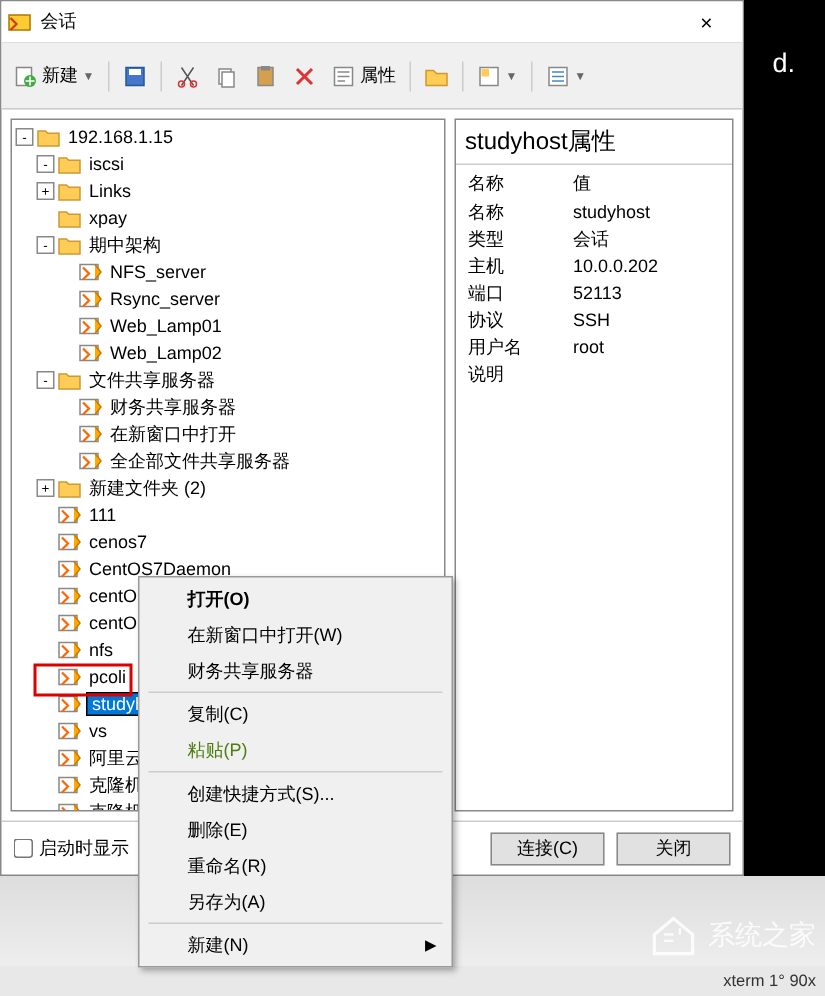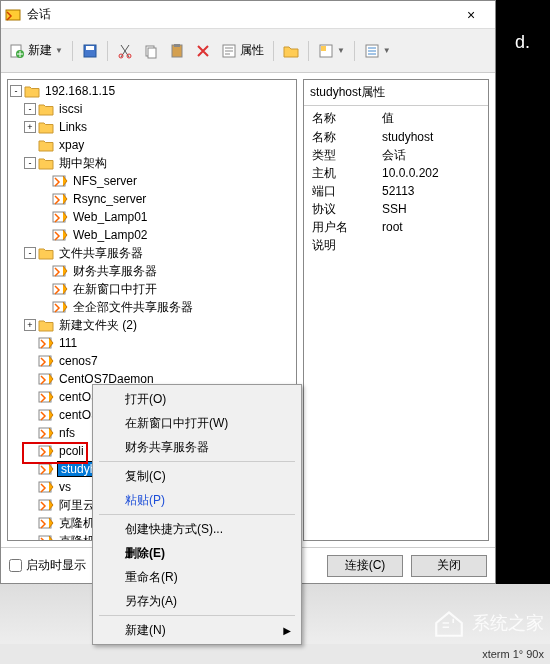--- a/index.html
+++ b/index.html
@@ -20,34 +20,34 @@
 .tree { padding: 2px; }
 .tree-item { display: flex; align-items: center; height: 18px; white-space: nowrap; }
 .expand { width: 12px; height: 12px; border: 1px solid #888; display: inline-flex; align-items: center; justify-content: center; font-size: 9px; margin-right: 2px; line-height: 1; cursor: pointer; }
 .spacer { width: 14px; display: inline-block; }
 .folder-icon { width: 16px; height: 14px; margin-right: 3px; }
 .session-icon { width: 16px; height: 14px; margin-right: 3px; }
 .label { padding: 0 2px; }
 .label.editing { background: #0078d7; color: #fff; border: 1px solid #000; padding: 0 3px; }
 .red-box { position: absolute; border: 2px solid #d00; pointer-events: none; }
 .prop-panel { flex: 1; border: 1px solid #888; background: #fff; display: flex; flex-direction: column; }
-.prop-header { padding: 4px 6px; border-bottom: 1px solid #ccc; font-size: 12px; }
+.prop-header { padding: 4px 6px; border-bottom: 1px solid #ccc; font-size: 16px; }
 .prop-table { padding: 4px 8px; }
 .prop-row { display: flex; height: 18px; align-items: center; }
 .prop-key { width: 70px; }
 .prop-val { flex: 1; }
 .prop-head-row { display: flex; height: 18px; color: #000; }
 .bottom-bar { height: 36px; border-top: 1px solid #ccc; display: flex; align-items: center; padding: 0 8px; }
 .checkbox { display: flex; align-items: center; gap: 4px; }
 .checkbox input { width: 13px; height: 13px; }
 .btn { width: 76px; height: 22px; border: 1px solid #888; background: #e1e1e1; font-size: 12px; display: flex; align-items: center; justify-content: center; margin-left: 8px; }
 .spacer-flex { flex: 1; }
 .context-menu { position: absolute; left: 92px; top: 384px; width: 210px; background: #f0f0f0; border: 1px solid #999; box-shadow: 2px 2px 4px rgba(0,0,0,0.3); z-index: 100; padding: 2px; }
 .menu-item { height: 24px; display: flex; align-items: center; padding: 0 28px 0 30px; position: relative; font-size: 12px; }
-.menu-item.disabled { color: #1d4ed8; }
+.menu-item.disabled { color: #4d7c0f; }
 .menu-item .arrow { position: absolute; right: 8px; font-size: 10px; }
 .menu-sep { height: 1px; background: #ccc; margin: 2px 4px; }
 .status-bar { position: absolute; bottom: 0; left: 0; right: 0; height: 20px; background: #e8e8e8; display: flex; align-items: center; font-size: 11px; padding: 0 6px; color: #333; }
 .status-bar .s-right { margin-left: auto; }
 .watermark { position: absolute; right: 6px; bottom: 24px; display: flex; align-items: center; gap: 6px; color: #fff; font-size: 18px; opacity: 0.85; }
 .watermark svg { width: 34px; height: 34px; }
 .bg-gray { position: absolute; left: 0; bottom: 18px; right: 0; height: 62px; background: linear-gradient(#ddd,#eee); }
 </style>
 </head>
 <body>
@@ -454,29 +454,29 @@
       <input type="checkbox" style="">
       <span>启动时显示</span>
     </label>
     <div class="spacer-flex"></div>
     <div class="btn">连接(C)</div>
     <div class="btn">关闭</div>
   </div>
 </div>
 
 <div class="context-menu" id="ctx-menu">
-    <div class="menu-item" style="font-weight:normal;position:relative;">打开(O)</div>
+    <div class="menu-item" style="font-weight:bold;position:relative;">打开(O)</div>
     <div class="menu-item" style="position:relative;">在新窗口中打开(W)</div>
     <div class="menu-item" style="position:relative;">财务共享服务器</div>
     <div class="menu-sep"></div>
     <div class="menu-item" style="position:relative;text-align:center;">复制(C)</div>
     <div class="menu-item disabled" style="position:relative;">粘贴(P)</div>
     <div class="menu-sep"></div>
     <div class="menu-item" style="position:relative;">创建快捷方式(S)...</div>
-    <div class="menu-item" style="position:relative;font-weight:bold;">删除(E)</div>
+    <div class="menu-item" style="position:relative;">删除(E)</div>
     <div class="menu-item" style="position:relative;">重命名(R)</div>
     <div class="menu-item" style="position:relative;">另存为(A)</div>
     <div class="menu-sep"></div>
     <div class="menu-item" style="position:relative;">新建(N)<span class="arrow">▶</span></div>
   </div>
 
 <div class="watermark">
   <svg viewBox="0 0 32 32">
       <path d="M4 16 L16 6 L28 16 L28 28 L4 28 Z" fill="none" stroke="#fff" stroke-width="2"></path>
       <path d="M10 16 h6 M10 20 h6 M20 12 v4" stroke="#fff" stroke-width="1.5"></path>

